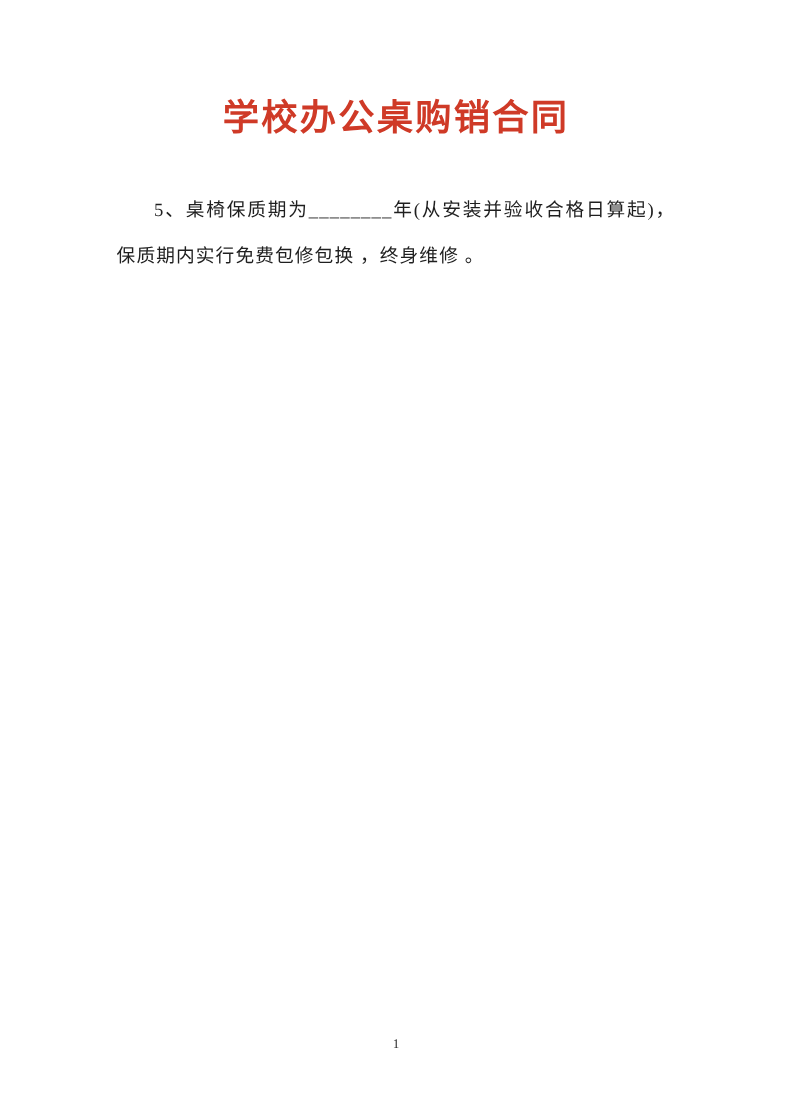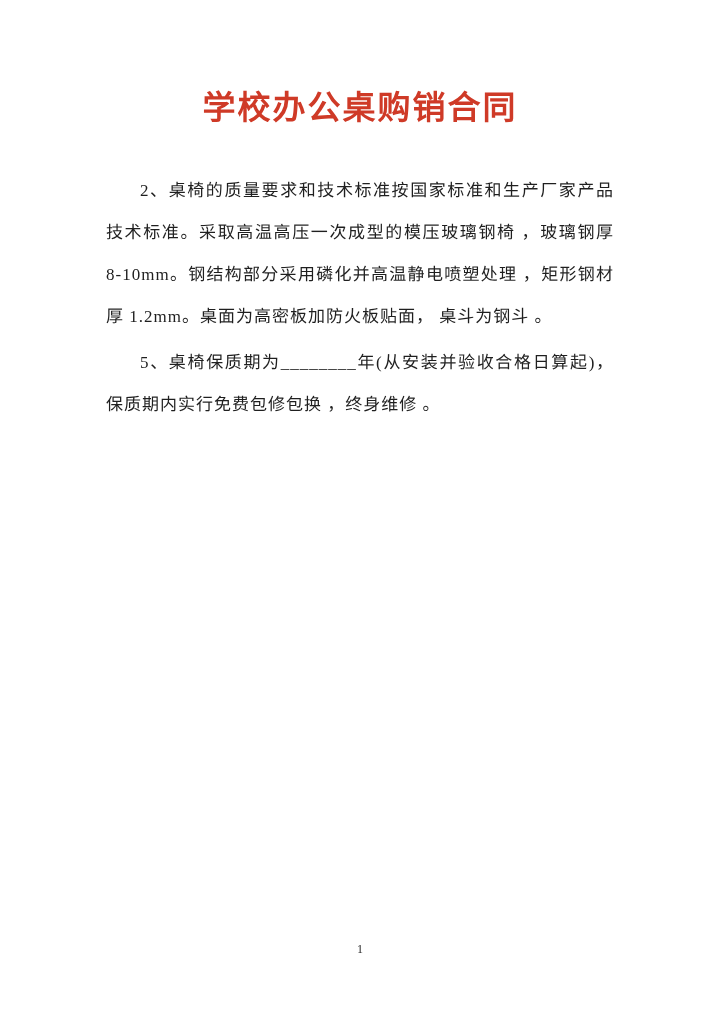--- a/index.html
+++ b/index.html
@@ -58,21 +58,20 @@
 <body>
 
 <div class="page">
 
   <h1 class="doc-title" style="color: rgb(207, 58, 39);">学校办公桌购销合同</h1>
 
 
 
 
 
-  <p class="clause">2、桌椅的质量要求和技术标准按国家标准和生产厂家产品技术标准。采取高温高压一次成型的模压玻璃钢椅 ，玻璃钢厚 8-10mm。钢结构部分采用磷化并高温静电喷塑处理 ，矩形钢材厚 1.2mm。桌面为高密板加防火板贴面， 桌斗为钢斗 。</p>
 
 
 
   <p class="clause">5、桌椅保质期为________年(从安装并验收合格日算起)，保质期内实行免费包修包换 ，终身维修 。</p>
 
   <div class="page-footer">1</div>
 
 </div>
 
 </body></html>

